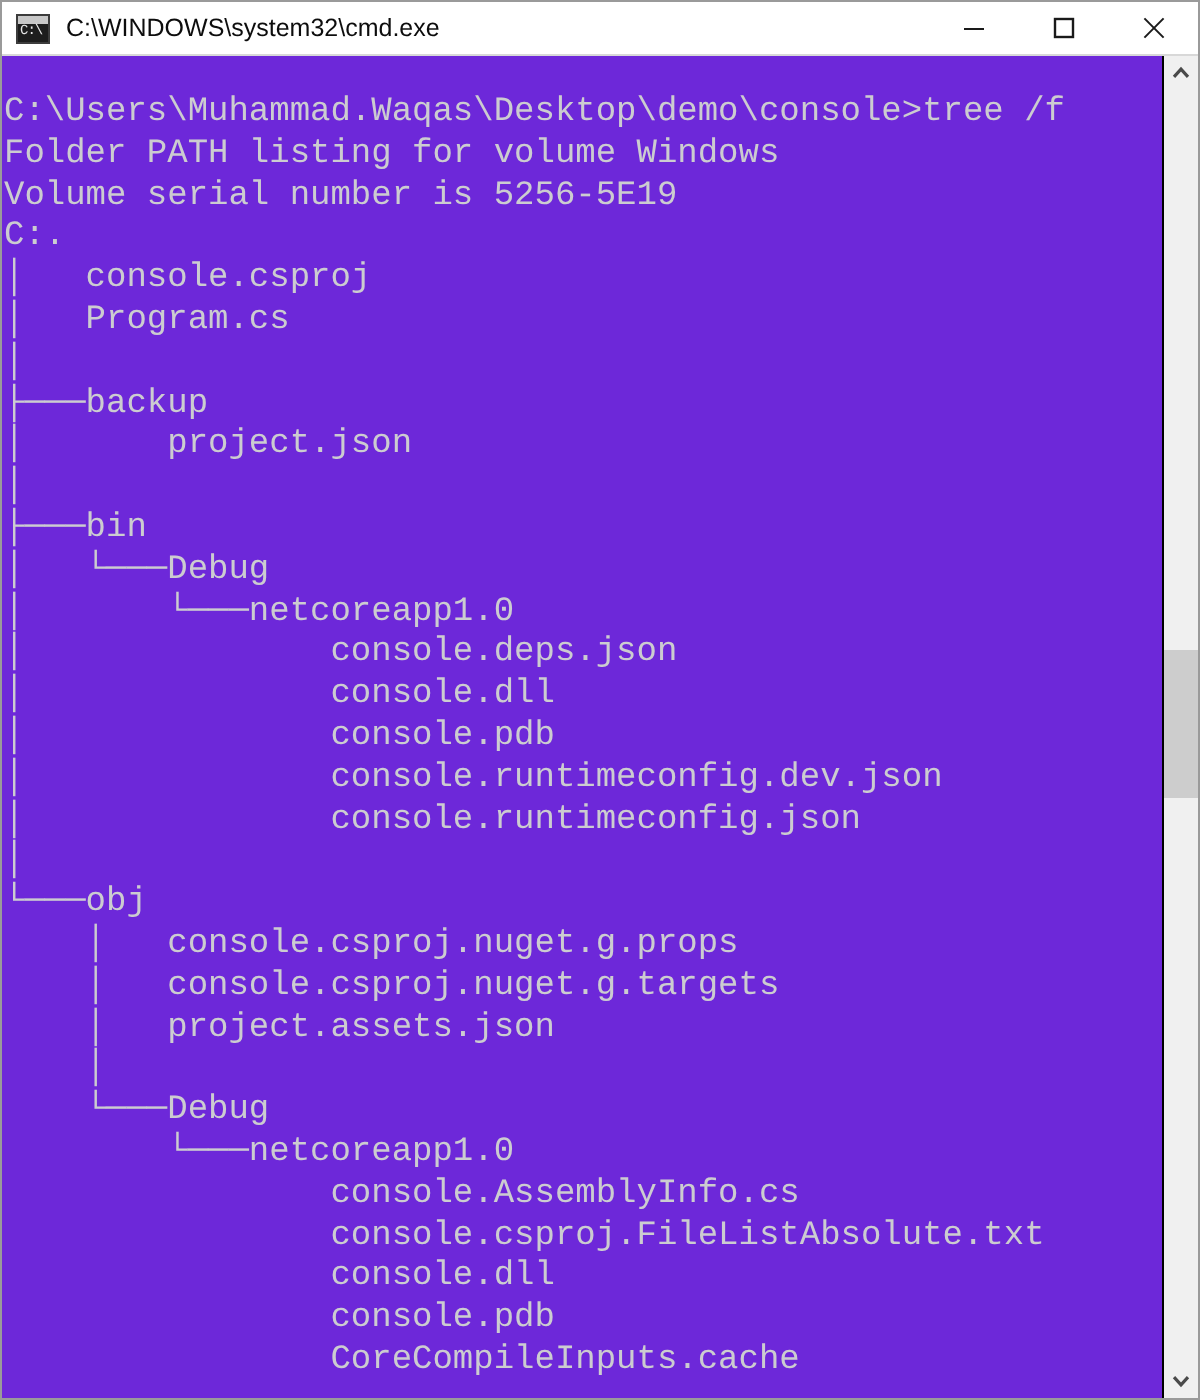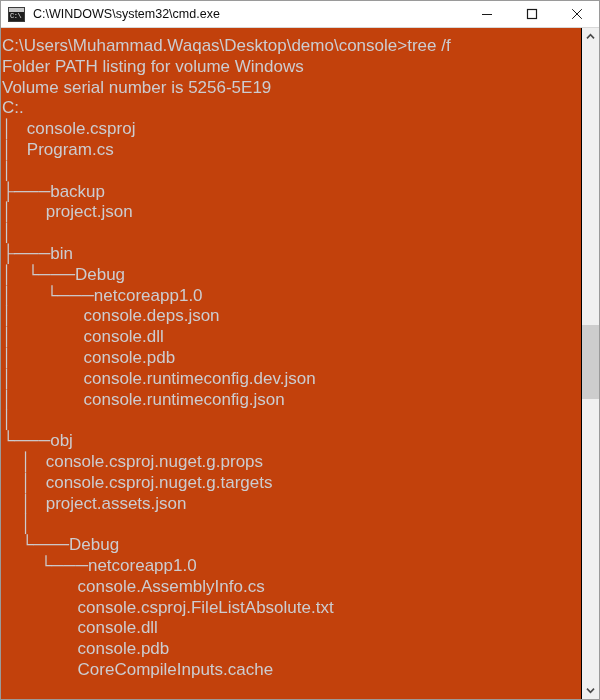--- a/index.html
+++ b/index.html
@@ -99,27 +99,27 @@
   
   .console-wrap {
     flex: 1 1 auto;
     display: flex;
     background: #000000;
     min-height: 0;
     position: relative;
   }
   .console {
     flex: 1 1 auto;
-    background: #c2410c;
+    background: #6d28d9;
     color: #ccccd0;
-    font-family: Liberation Sans, sans-serif;
+    font-family: Liberation Mono, monospace;
     font-size: 17px;
     line-height: 20.8px;
     white-space: pre;
-    padding: 8px 0 0 1px;
+    padding: 19px 0 0 1px;
     overflow: hidden;
     letter-spacing: 0px;
     -webkit-font-smoothing: none;
   }
   .console .line {
     height: 20.8px;
     white-space: pre;
   }
 
   

